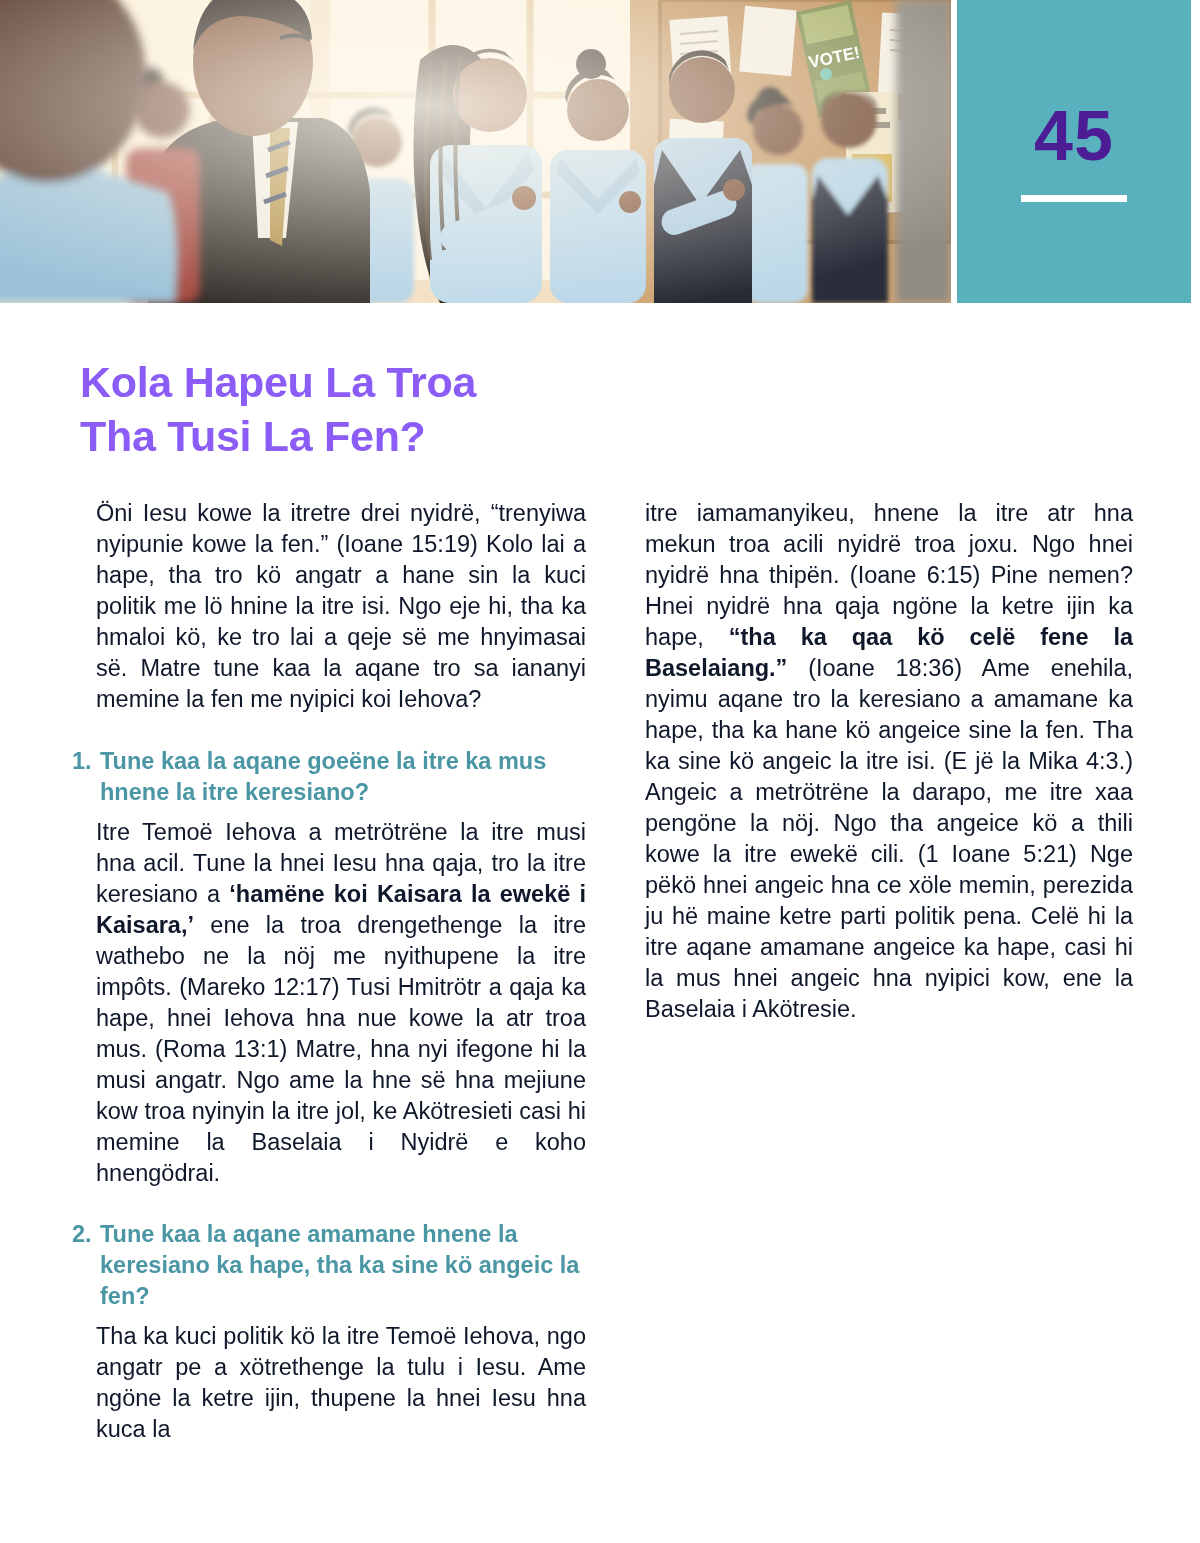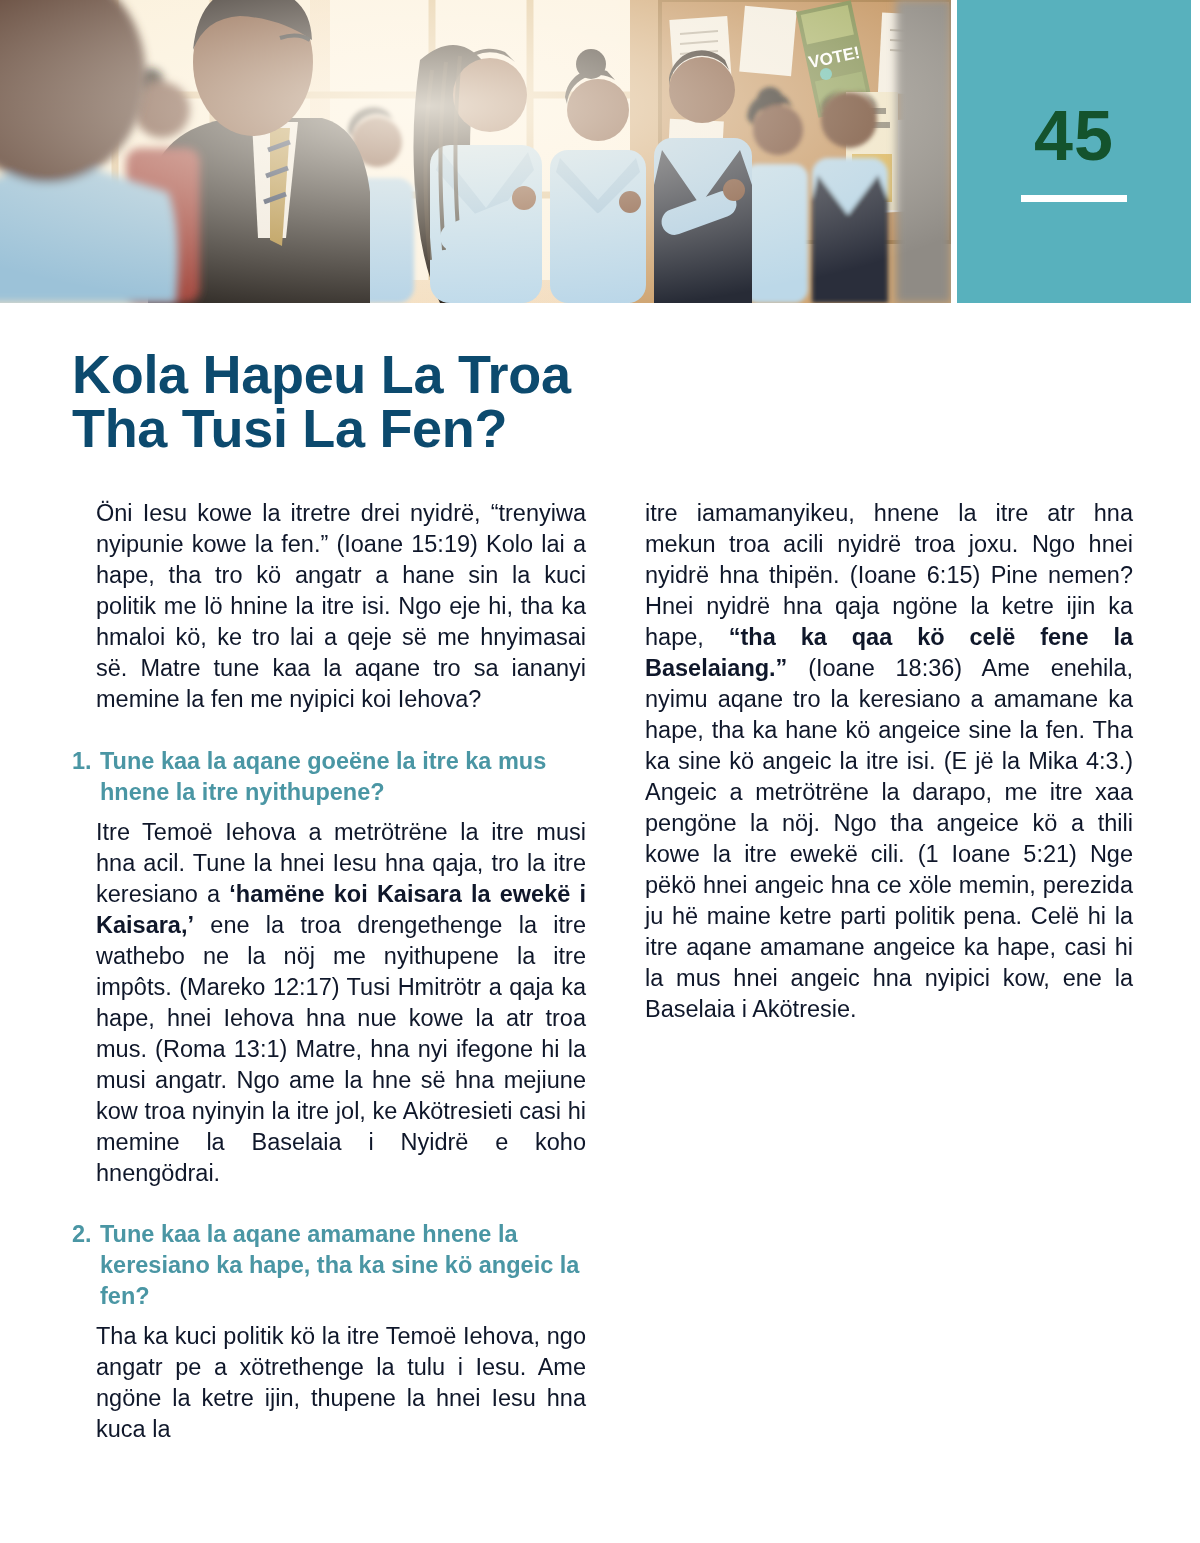--- a/index.html
+++ b/index.html
@@ -5,26 +5,26 @@
   html,body{margin:0;padding:0;background:#ffffff;}
   body{width:1200px;height:1543px;position:relative;font-family:"Liberation Sans",sans-serif;-webkit-font-smoothing:antialiased;}
   .page{position:absolute;inset:0;background:#ffffff;overflow:hidden;}
 
   
   .banner{position:absolute;top:0;left:0;width:1200px;height:303px;}
   .photo{position:absolute;top:0;left:0;width:951px;height:303px;overflow:hidden;background:#e9d3b2;}
   .photo svg{display:block;}
   .lesson-box{position:absolute;top:0;left:957px;width:234px;height:303px;
       display:flex;flex-direction:column;align-items:center;justify-content:center;}
-  .lesson-num{color:#14532d;font-size:70px;font-weight:700;line-height:1;letter-spacing:1px;}
+  .lesson-num{color:#4c1d95;font-size:70px;font-weight:700;line-height:1;letter-spacing:1px;}
   .lesson-underline{width:106px;height:7px;background:#ffffff;margin-top:24px;}
 
   
-  h1.title{position:absolute;left:72px;top:347px;margin:0;width:700px;
-      font-size:54px;line-height:54px;font-weight:700;color:#0c4a6e;letter-spacing:-0.3px;}
+  h1.title{position:absolute;left:72px;top:347px;margin:8px;width:700px;
+      font-size:43px;line-height:54px;font-weight:700;color:#8b5cf6;letter-spacing:-0.3px;}
 
   
   .col{position:absolute;top:498px;}
   .col-left{left:72px;width:514px;}
   .col-right{left:621px;width:512px;}
 
   .body{margin:0;padding-left:24px;font-size:23.5px;line-height:31px;color:#0f172a;
       text-align:justify;text-justify:inter-word;}
   .intro{margin-bottom:31px;}
   .section{margin-bottom:30px;}
@@ -208,21 +208,21 @@
 
   <h1 class="title"><span>Kola Hapeu La Troa</span><br><span>Tha Tusi La Fen?</span></h1>
 
   <div class="col col-left">
 
     <p class="body intro"><span>Öni Iesu kowe la itretre drei nyidrë, “trenyiwa nyipunie kowe la fen.” (Ioane 15:19) Kolo lai a hape, tha tro kö angatr a hane sin la kuci politik me lö hnine la itre isi. Ngo eje hi, tha ka hmaloi kö, ke tro lai a qeje së me hnyimasai së. Matre tune kaa la aqane tro sa iananyi memine la fen me nyipici koi Iehova?</span></p>
 
     <div class="section">
       <div class="heading" style="color:#4a96a4;">
         <span class="num">1.</span>
-        <span class="htext">Tune kaa la aqane goeëne la itre ka mus hnene la itre nyithupene?</span>
+        <span class="htext">Tune kaa la aqane goeëne la itre ka mus hnene la itre keresiano?</span>
       </div>
       <p class="body"><span>Itre Temoë Iehova a metrötrëne la itre musi hna acil. Tune la hnei Iesu hna qaja, tro la itre keresiano a </span><span class="seg-b">‘hamëne koi Kaisara la ewekë i Kaisara,’</span><span> ene la troa drengethenge la itre wathebo ne la nöj me nyithupene la itre </span><span class="seg-i">impôts.</span><span> (Mareko 12:17) Tusi Hmitrötr a qaja ka hape, hnei Iehova hna nue kowe la atr troa mus. (Roma 13:1) Matre, hna nyi ifegone hi la musi angatr. Ngo ame la hne së hna mejiune kow troa nyinyin la itre jol, ke Akötresieti casi hi memine la Baselaia i Nyidrë e koho hnengödrai.</span></p>
     </div>
 
     <div class="section">
       <div class="heading" style="color:#4a96a4;">
         <span class="num">2.</span>
         <span class="htext">Tune kaa la aqane amamane hnene la keresiano ka hape, tha ka sine kö angeic la fen?</span>
       </div>
       <p class="body"><span>Tha ka kuci politik kö la itre Temoë Iehova, ngo angatr pe a xötrethenge la tulu i Iesu. Ame ngöne la ketre ijin, thupene la hnei Iesu hna kuca la</span></p>

